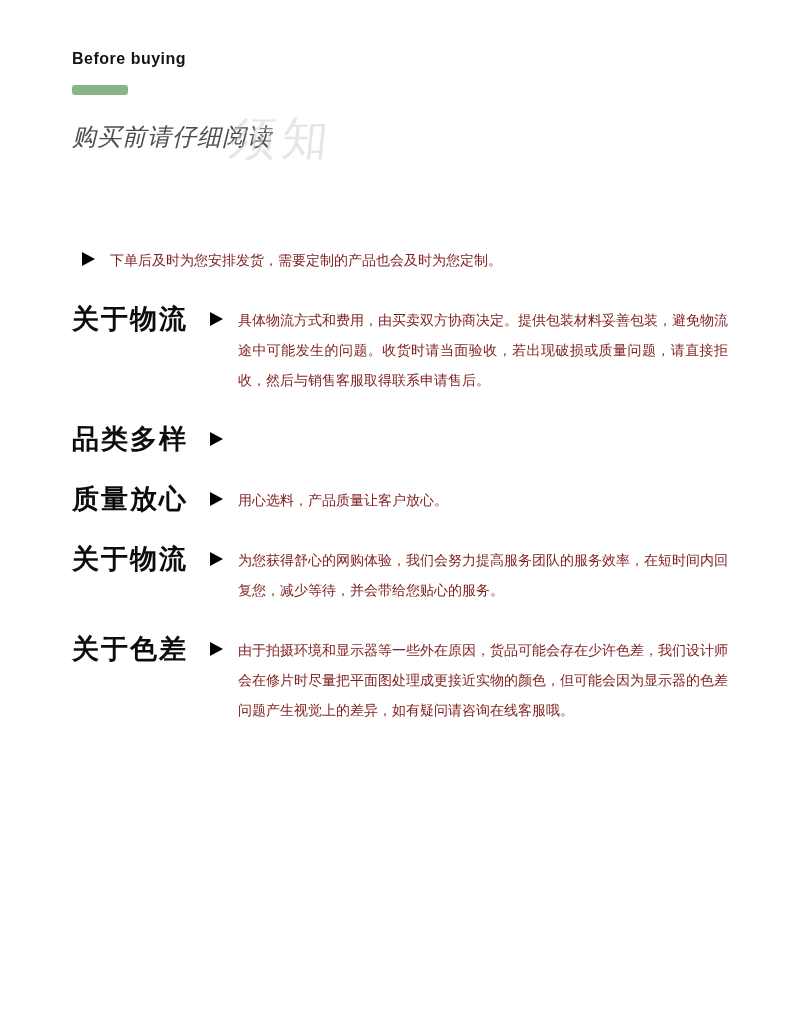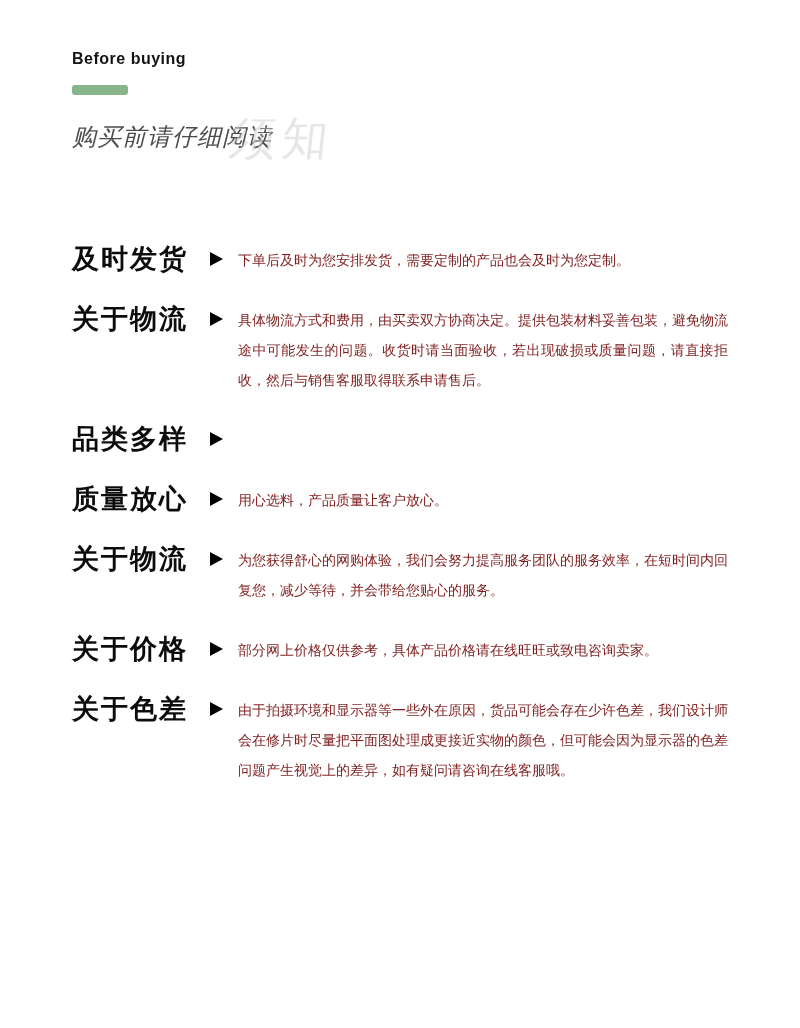--- a/index.html
+++ b/index.html
@@ -113,21 +113,20 @@
     <div class="accent-bar" style="background: rgb(135, 180, 137);"></div>
     <h1 class="cn-title">
       <span class="ghost">须知</span>
     </h1>
     <div class="subtitle">购买前请仔细阅读</div>
   </header>
 
   <main class="notice-list">
 
     <div class="row">
-      <div class="row-heading">及时发货</div>
       <div class="arrow"></div>
       <div class="row-body">下单后及时为您安排发货，需要定制的产品也会及时为您定制。</div>
     </div>
 
     <div class="row">
       <div class="row-heading">关于物流</div>
       <div class="arrow"></div>
       <div class="row-body">具体物流方式和费用，由买卖双方协商决定。提供包装材料妥善包装，避免物流途中可能发生的问题。收货时请当面验收，若出现破损或质量问题，请直接拒收，然后与销售客服取得联系申请售后。</div>
     </div>
 
@@ -142,25 +141,20 @@
       <div class="row-body">用心选料，产品质量让客户放心。</div>
     </div>
 
 
     <div class="row">
       <div class="row-heading">关于物流</div>
       <div class="arrow"></div>
       <div class="row-body">为您获得舒心的网购体验，我们会努力提高服务团队的服务效率，在短时间内回复您，减少等待，并会带给您贴心的服务。</div>
     </div>
 
-    <div class="row">
-      <div class="row-heading">关于价格</div>
-      <div class="arrow"></div>
-      <div class="row-body">部分网上价格仅供参考，具体产品价格请在线旺旺或致电咨询卖家。</div>
-    </div>
 
     <div class="row">
       <div class="row-heading">关于色差</div>
       <div class="arrow"></div>
       <div class="row-body">由于拍摄环境和显示器等一些外在原因，货品可能会存在少许色差，我们设计师会在修片时尽量把平面图处理成更接近实物的颜色，但可能会因为显示器的色差问题产生视觉上的差异，如有疑问请咨询在线客服哦。</div>
     </div>
 
   </main>
 </div>
 

